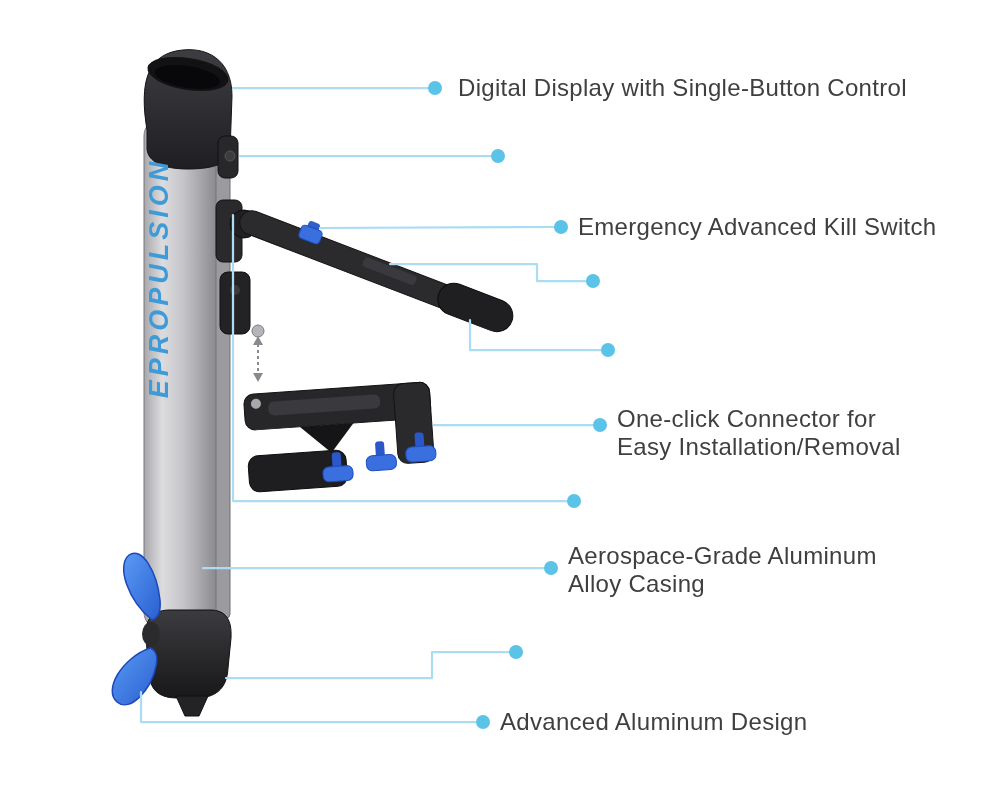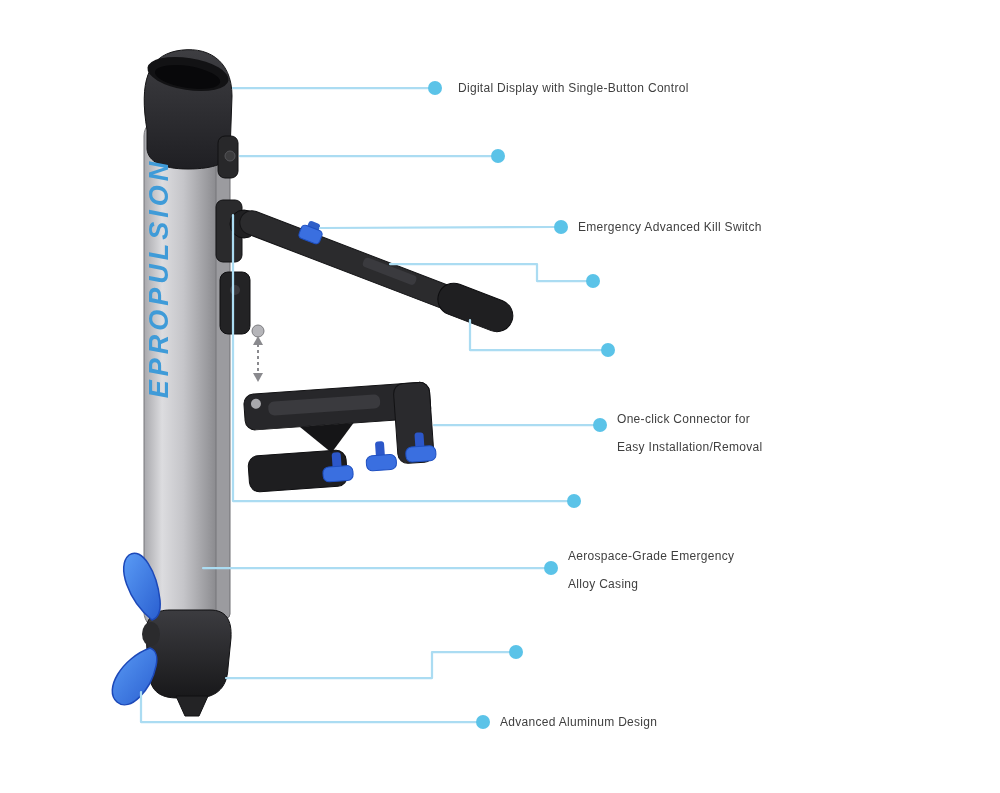--- a/index.html
+++ b/index.html
@@ -7,21 +7,21 @@
     position:relative; width:1000px; height:793px; overflow:hidden;
     background:#ffffff; font-family:"Liberation Sans", sans-serif;
   }
   #art { position:absolute; left:0; top:0; width:1000px; height:793px; }
   .leader { fill:none; stroke:var(--leader-line,#abdcf2); stroke-width:2.25; stroke-linecap:round; stroke-linejoin:round; }
   .dot {
     position:absolute; width:14px; height:14px; border-radius:50%;
     background:var(--dot,#5bc3e8); transform:translate(-50%,-50%);
   }
   .callout {
-    position:absolute; font-size:12px; line-height:28px; letter-spacing:0.3px;
+    position:absolute; font-size:24px; line-height:28px; letter-spacing:0.3px;
     color:var(--label-text,#3f3f3f); white-space:nowrap;
   }
   .callout span { display:block; }
   .brand { fill:var(--brand-blue,#3f9bd8); font-family:"Liberation Sans", sans-serif;
     font-style:italic; font-weight:bold; }
 </style>
 </head>
 <body>
 
 <div id="stage">
@@ -156,20 +156,20 @@
     <span>Digital Display with Single-Button Control</span>
   </div>
   <div class="callout" style="left:578px; top:213px">
     <span>Emergency Advanced Kill Switch</span>
   </div>
   <div class="callout" style="left:617px; top:405px">
     <span>One-click Connector for</span>
     <span>Easy Installation/Removal</span>
   </div>
   <div class="callout" style="left:568px; top:542px">
-    <span>Aerospace-Grade Emergency</span>
+    <span>Aerospace-Grade Aluminum</span>
     <span>Alloy Casing</span>
   </div>
   <div class="callout" style="left:500px; top:708px">
     <span>Advanced Aluminum Design</span>
   </div>
 
 </div>
 
 </body></html>

